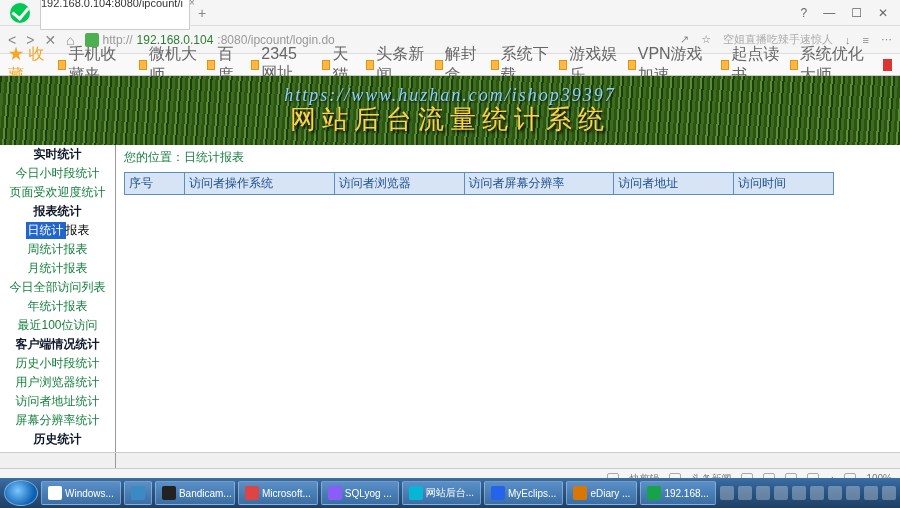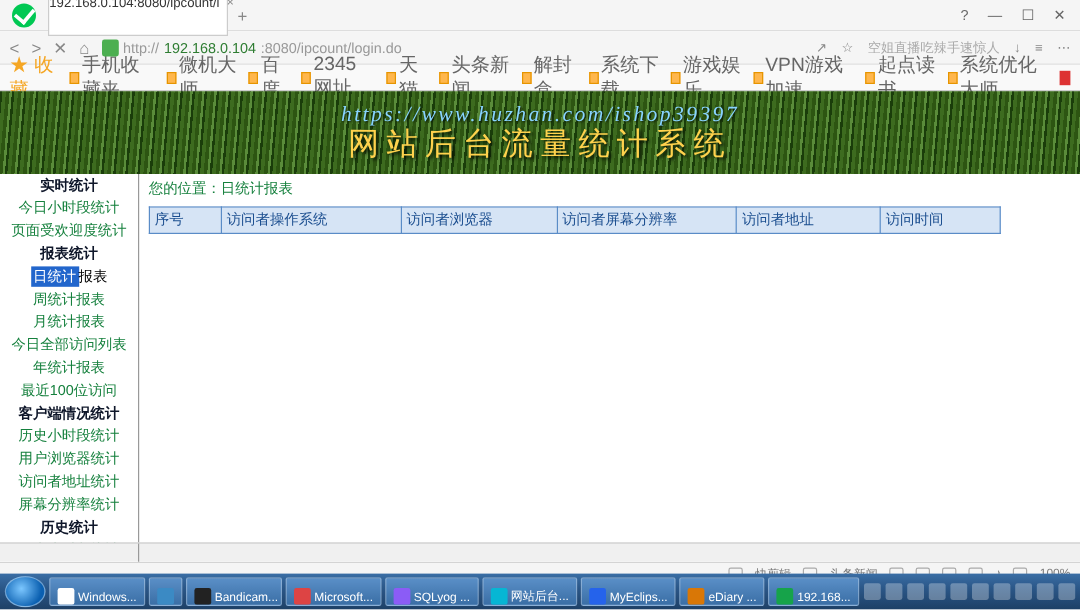--- a/index.html
+++ b/index.html
@@ -36,21 +36,21 @@
 .mainarea{flex:1;padding:4px 8px;position:relative}
 .breadcrumb{font-size:12px;color:#15803d;margin-bottom:6px}
 .tbl{width:710px;border-collapse:collapse;font-size:12px}
 .tbl th{border:1px solid #5a8cc7;background:#d6e4f5;color:#1a4d8f;padding:2px 4px;font-weight:normal;text-align:left}
 .hscroll{position:absolute;bottom:0;left:0;right:0;height:16px;background:#f0f0f0;border-top:1px solid #ccc;display:flex;align-items:center}
 .hscroll .sep{width:116px;border-right:1px solid #999;height:100%}
 .statusbar{height:20px;background:#f5f5f5;border-top:1px solid #ccc;display:flex;align-items:center;justify-content:flex-end;padding:0 8px;gap:10px;font-size:10px;color:#777}
 .sbic{width:12px;height:12px;border:1px solid #aaa;border-radius:2px}
 .taskbar{position:absolute;bottom:0;left:0;right:0;height:30px;background:linear-gradient(#3a6ea5,#2b5788 40%,#1e4066);display:flex;align-items:center;padding:0 4px;gap:3px}
 .startbtn{width:34px;height:26px;background:radial-gradient(circle at 40% 40%,#7cc7ff,#0a5fb0 70%);border-radius:50%;border:1px solid rgba(255,255,255,.4)}
-.tbitem{height:24px;background:linear-gradient(#5a8fc7,#3a6ea5);border:1px solid rgba(255,255,255,.3);border-radius:2px;display:flex;align-items:flex-end;padding:0 6px;font-size:10px;color:#fff;gap:3px;max-width:80px;overflow:hidden;white-space:nowrap}
+.tbitem{height:24px;background:linear-gradient(#5a8fc7,#3a6ea5);border:1px solid rgba(255,255,255,.3);border-radius:2px;display:flex;align-items:center;padding:0 6px;font-size:10px;color:#fff;gap:3px;max-width:80px;overflow:hidden;white-space:nowrap}
 .tbitem .ic{width:14px;height:14px;background:#fff;border-radius:2px;flex-shrink:0}
 .tray{margin-left:auto;display:flex;align-items:center;gap:4px;color:#fff;font-size:10px}
 .tray .ti{width:14px;height:14px;background:rgba(255,255,255,.3);border-radius:2px}
 </style>
 </head>
 <body>
 
 <div class="titlebar">
   <div class="brlogo"></div>
   <div class="tab">

